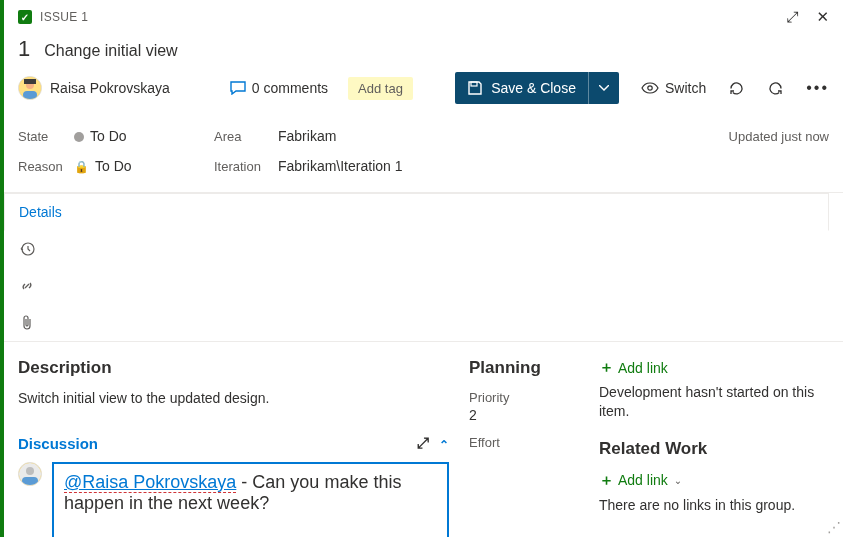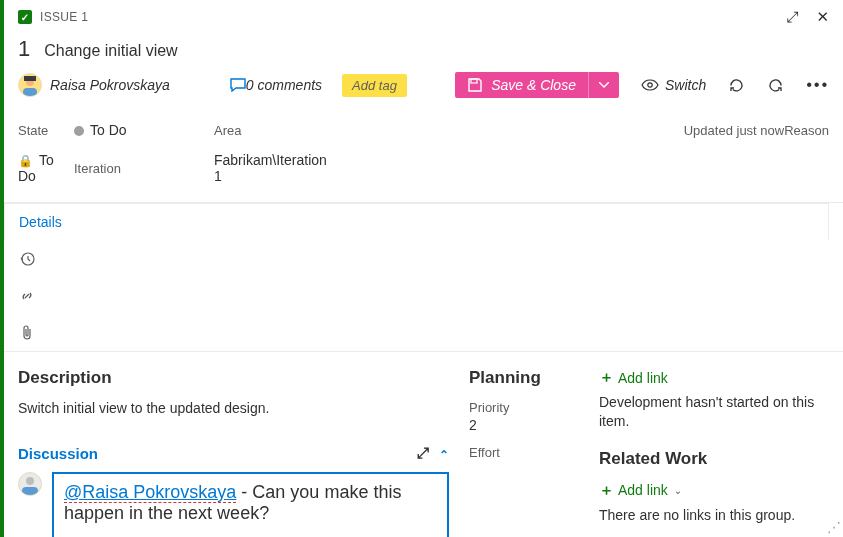--- a/index.html
+++ b/index.html
@@ -42,54 +42,53 @@
     padding: 6px 14px 2px 14px;
     gap: 14px;
   }
   .title-id { font-size: 22px; font-weight: 400; color: #323130; }
   .title-text { font-size: 16px; font-weight: 400; }
   .toolbar {
     display: flex;
     align-items: center;
     padding: 8px 14px 12px 14px;
     gap: 8px;
-    font-style: italic;
   }
   .avatar {
     width: 24px; height: 24px; border-radius: 50%;
     background: #ffd54f;
     display: inline-flex; align-items: center; justify-content: center;
     border: 1px solid #e1dfdd;
     overflow: hidden;
     font-size: 13px;
   }
   .assignee-name { font-size: 14px; }
   .comments-btn {
-    display: flex; align-items: center; gap: 0;
+    display: flex; align-items: center; gap: 6px;
     color: #323130; cursor: pointer;
     margin-left: 52px;
   }
   .add-tag {
     margin-left: 12px;
     padding: 4px 10px;
-    background: #fde047;
+    background: #fef9c3;
     color: #605e5c;
     border-radius: 2px;
     cursor: pointer;
     font-size: 13px;
   }
   .save-btn {
     margin-left: auto;
     display: flex; align-items: center;
-    background: #ec4899;
+    background: #0c4a6e;
     color: #fff;
     border-radius: 2px;
     cursor: pointer;
     font-size: 14px;
-    height: 26px;
+    height: 32px;
   }
   .save-btn .main { padding: 0 12px; display: flex; align-items: center; gap: 8px;}
   .save-btn .chev { padding: 0 10px; border-left: 1px solid rgba(255,255,255,0.35); height: 100%; display:flex; align-items:center;}
   .follow-btn {
     display: flex; align-items: center; gap: 6px; cursor: pointer;
     margin-left: 14px;
   }
   .icon-btn { cursor: pointer; margin-left: 14px; font-size: 16px; color: #323130; }
   .refresh { display:inline-block; }
   .kebab { letter-spacing: 2px; }
@@ -266,20 +265,21 @@
           <path d="M14 14v-3h-3" fill="none" stroke="#323130" stroke-width="1.3"></path>
         </svg>
     </span>
     <span class="icon-btn kebab">•••</span>
   </div>
 
   <div class="meta-grid">
     <span class="meta-label">State</span>
     <span><span class="state-dot"></span><span>To Do</span></span>
     <span class="meta-label">Area</span>
+    <span>Fabrikam</span>
     <span class="updated">Updated just now</span>
 
     <span class="meta-label">Reason</span>
     <span><span class="lock-icon">🔒</span><span>To Do</span></span>
     <span class="meta-label">Iteration</span>
     <span>Fabrikam\Iteration 1</span>
     <span></span>
   </div>
 
   <div class="tabs-row">

